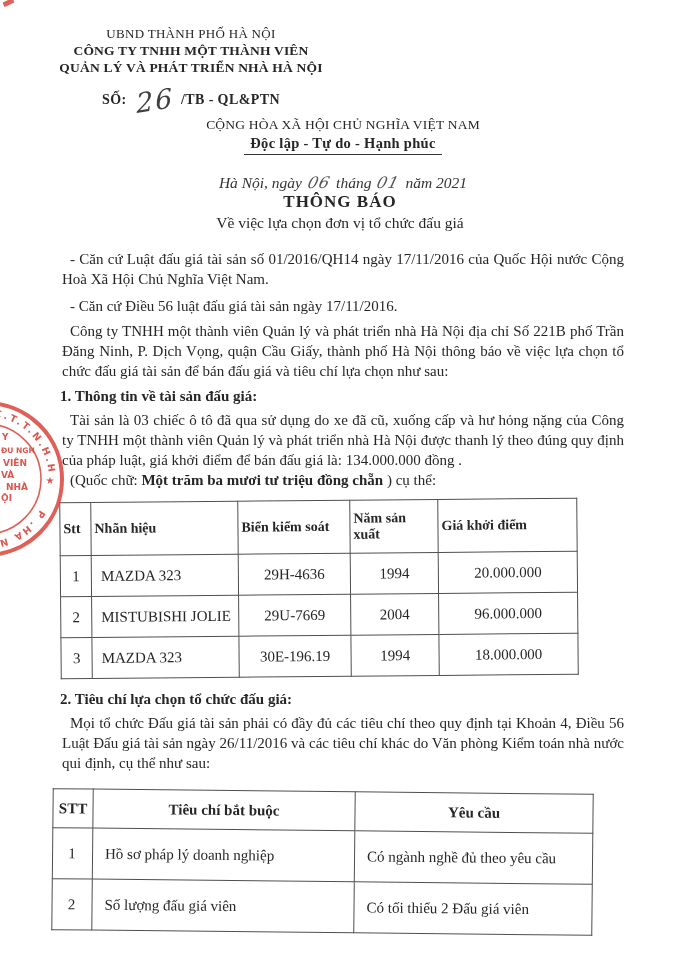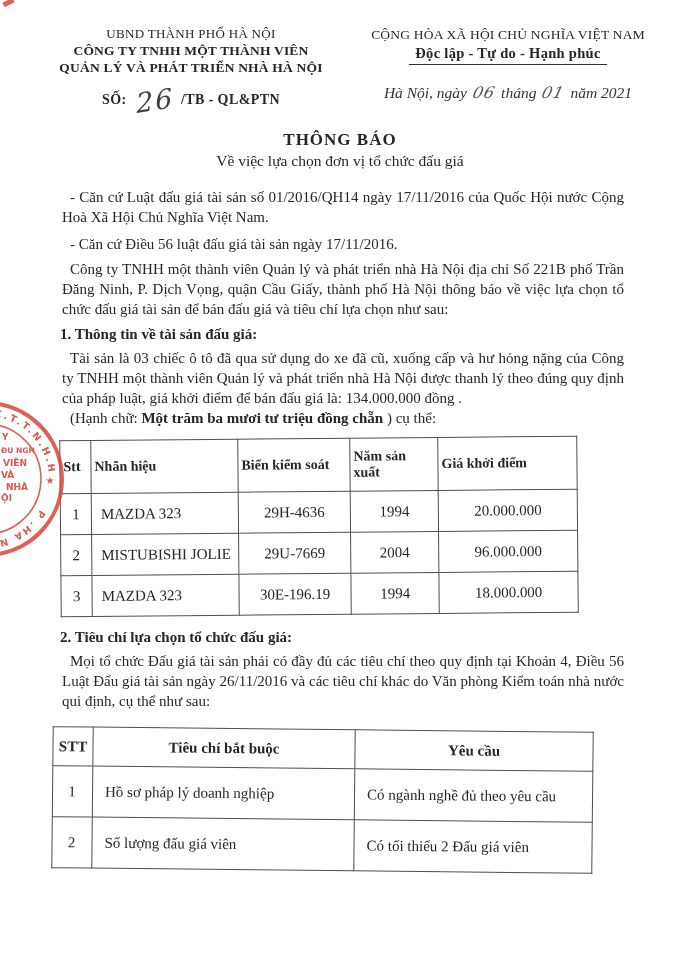--- a/index.html
+++ b/index.html
@@ -6,40 +6,40 @@
   .page{
     position:relative;
     width:680px;height:961px;
     margin:0 auto;
     background:#ffffff;
     font-family:"Liberation Serif","DejaVu Serif",serif;
     color:#262626;
     overflow:hidden;
   }
   
-  .doc-header{display:flex;padding:26px 20px 0 26px;}
+  .doc-header{display:flex;padding:26px 20px 0 26px;flex-direction:column;}
   .hdr-left{width:330px;text-align:center;}
   .hdr-right{flex:1;text-align:center;}
   .hl1{font-size:13px;line-height:16px;letter-spacing:.3px;}
   .hl2,.hl3{font-size:13.5px;line-height:17px;font-weight:bold;letter-spacing:.2px;}
   .doc-number{margin-top:8px;font-size:14px;font-weight:bold;letter-spacing:.4px;height:32px;
     display:flex;align-items:center;justify-content:center;}
   .handwritten-big{
     display:inline-block;font-family:"DejaVu Serif",serif;font-style:italic;
     font-size:27px;font-weight:500;color:#3f3f3f;letter-spacing:2px;
     transform:rotate(-9deg) skewX(-6deg);margin:0 7px 0 9px;
   }
   .hr1{font-size:13.5px;line-height:17px;font-weight:normal;letter-spacing:.2px;}
   .motto{display:inline-block;font-size:14.5px;font-weight:bold;margin-top:2px;
     padding:0 6px 2px 6px;border-bottom:1.5px solid #333;letter-spacing:.3px;text-align:right;}
   .date-line{margin-top:18px;font-size:15.5px;font-style:italic;color:#333;}
   .handwritten{display:inline-block;font-family:"DejaVu Serif",serif;font-style:italic;
     font-size:16px;color:#555;letter-spacing:1px;transform:skewX(-14deg);margin:0 2px;}
   
-  .title{margin-top:14px;text-align:center;font-size:17px;font-weight:bold;letter-spacing:1px;}
+  .title{margin-top:0;text-align:center;font-size:17px;font-weight:bold;letter-spacing:1px;}
   .subtitle{margin-top:2px;text-align:center;font-size:15.5px;font-weight:normal;}
   
   .para{margin:7px 56px 0 62px;text-align:justify;text-indent:8px;
     font-size:15px;line-height:20px;}
   .p1{margin-top:17px;}
   .p2{margin-top:7px;}
   .p3{margin-top:5px;}
   .p4{margin-top:4px;}
   .p5{margin-top:0;}
   .section-heading{margin:5px 56px 0 60px;font-size:15px;font-weight:bold;line-height:20px;}
@@ -97,21 +97,21 @@
   <div class="title">THÔNG BÁO</div>
   <div class="subtitle">Về việc lựa chọn đơn vị tổ chức đấu giá</div>
 
   <p class="para p1">- Căn cứ Luật đấu giá tài sản số 01/2016/QH14 ngày 17/11/2016 của Quốc Hội nước Cộng Hoà Xã Hội Chủ Nghĩa Việt Nam.</p>
   <p class="para p2">- Căn cứ Điều 56 luật đấu giá tài sản ngày 17/11/2016.</p>
   <p class="para p3">Công ty TNHH một thành viên Quản lý và phát triển nhà Hà Nội địa chỉ Số 221B phố Trần Đăng Ninh, P. Dịch Vọng, quận Cầu Giấy, thành phố Hà Nội thông báo về việc lựa chọn tổ chức đấu giá tài sản để bán đấu giá và tiêu chí lựa chọn như sau:</p>
 
   <div class="section-heading">1. Thông tin về tài sản đấu giá:</div>
 
   <p class="para p4">Tài sản là 03 chiếc ô tô đã qua sử dụng do xe đã cũ, xuống cấp và hư hỏng nặng của Công ty TNHH một thành viên Quản lý và phát triển nhà Hà Nội được thanh lý theo đúng quy định của pháp luật, giá khởi điểm để bán đấu giá là: 134.000.000 đồng .</p>
-  <p class="para p5"><span>(Hạnh chữ: </span><b>Một trăm ba mươi tư triệu đồng chẵn</b><span> ) cụ thể:</span></p>
+  <p class="para p5"><span>(Quốc chữ: </span><b>Một trăm ba mươi tư triệu đồng chẵn</b><span> ) cụ thể:</span></p>
 
   <table class="asset-table">
     <colgroup>
         <col style="width:31px">
         <col style="width:147px">
         <col style="width:112px">
         <col style="width:88px">
         <col style="width:139px">
       </colgroup>
     <thead>

